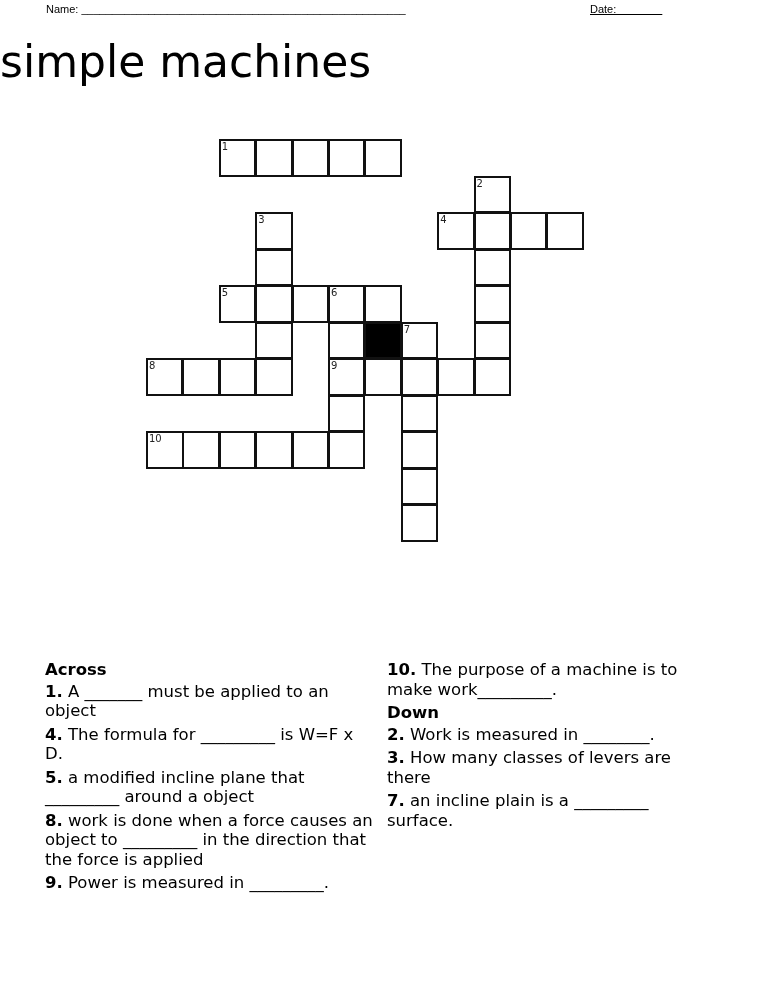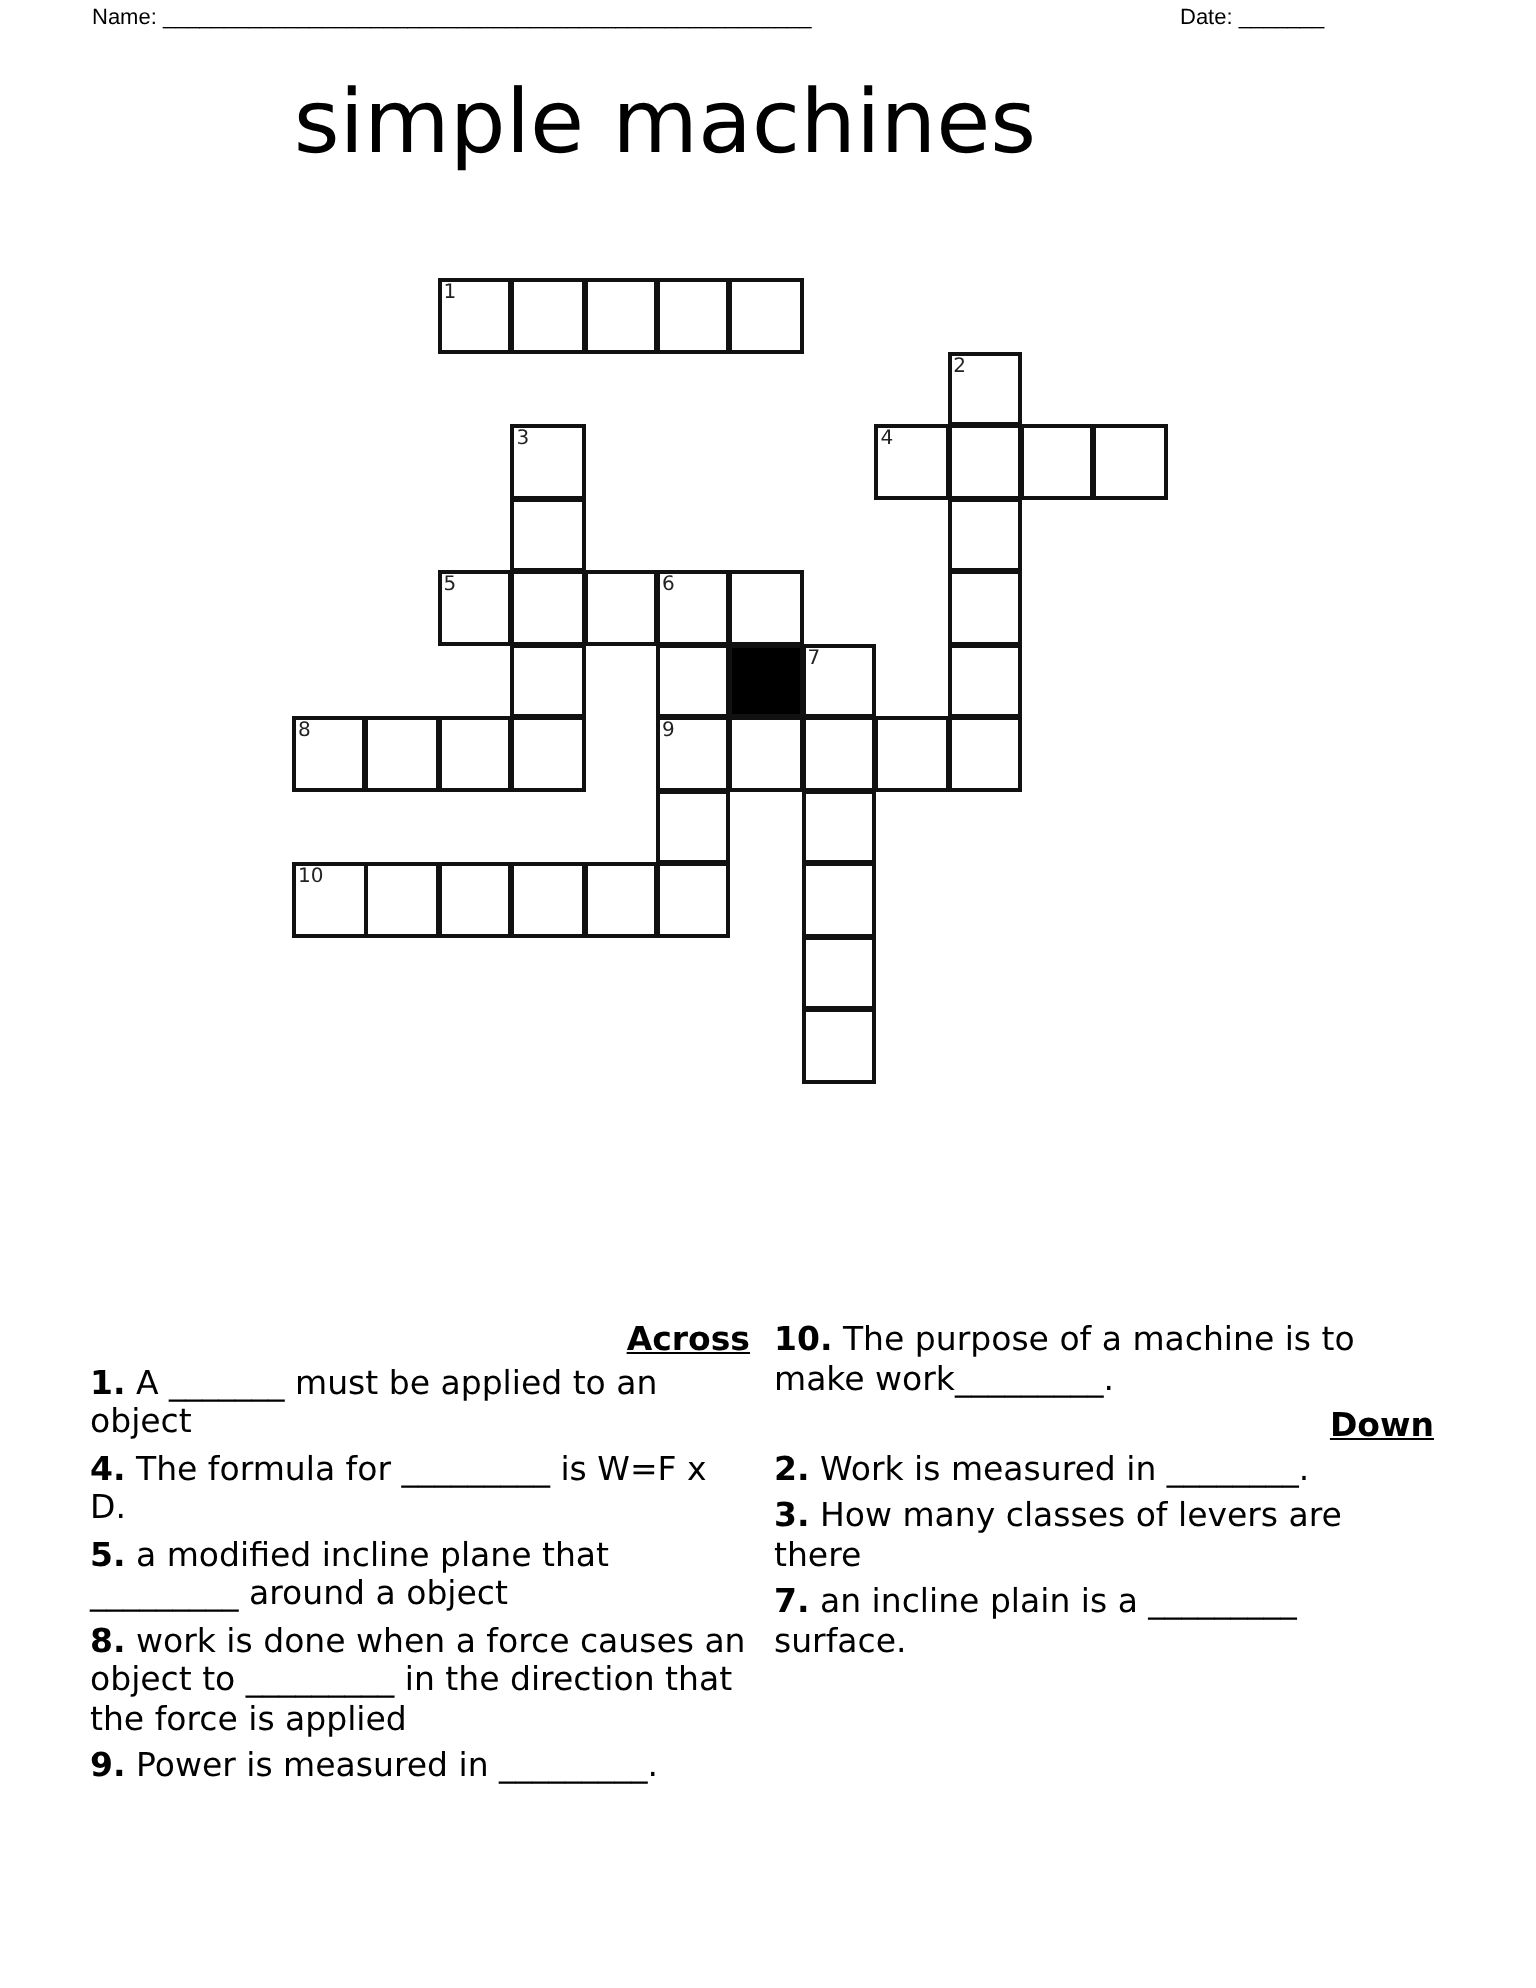--- a/index.html
+++ b/index.html
@@ -1,31 +1,31 @@
 <!DOCTYPE html>
 <html><head>
 <meta charset="utf-8">
 <style>
   html, body { margin: 0; padding: 0; background: #ffffff; }
   body { width: 768px; height: 994px; position: relative; overflow: hidden; color: #000; }
   .hdr { position: absolute; top: 0; font-family: "Liberation Sans", sans-serif; font-size: 11px; line-height: 18px; }
   .hdr-name { left: 46px; }
-  .hdr-date { left: 590px; }
-  .title { position: absolute; top: 34px; left: 0; width: 665px; text-align: center;
+  .hdr-date { left: 590px; text-decoration: underline; }
+  .title { position: absolute; top: 34px; left: 0; width: 665px; text-align: left;
            font-family: "DejaVu Sans", sans-serif; font-size: 44px; line-height: 56px; letter-spacing: 0px; }
   .grid { position: absolute; left: 147px; top: 140px; width: 440px; height: 405px; }
   .cell { position: absolute; width: 36.4px; height: 36.5px; box-sizing: border-box;
           border: 2px solid #111; background: #fff; margin-left: -1px; margin-top: -1px; }
   .cell.black { background: #000; }
   .cell .num { position: absolute; left: 1px; top: 0px; font-family: "DejaVu Sans", sans-serif;
                font-size: 10px; line-height: 11px; color: #222; }
   .clues { position: absolute; top: 660px; font-family: "DejaVu Sans", sans-serif; font-size: 16.5px; line-height: 19.5px; }
   .col-left { left: 45px; width: 330px; }
   .col-right { left: 387px; width: 330px; }
-  .heading { text-decoration: underline; font-weight: bold; margin-bottom: 2px; text-align: right; }
+  .heading { font-weight: bold; margin-bottom: 2px; }
   .clue { margin-bottom: 4px; }
   .clue b { font-weight: bold; }
 </style>
 </head>
 <body>
 
 <div class="hdr hdr-name">Name: _____________________________________________________</div>
 <div class="hdr hdr-date">Date: _______</div>
 
 <div class="title">simple machines</div>

